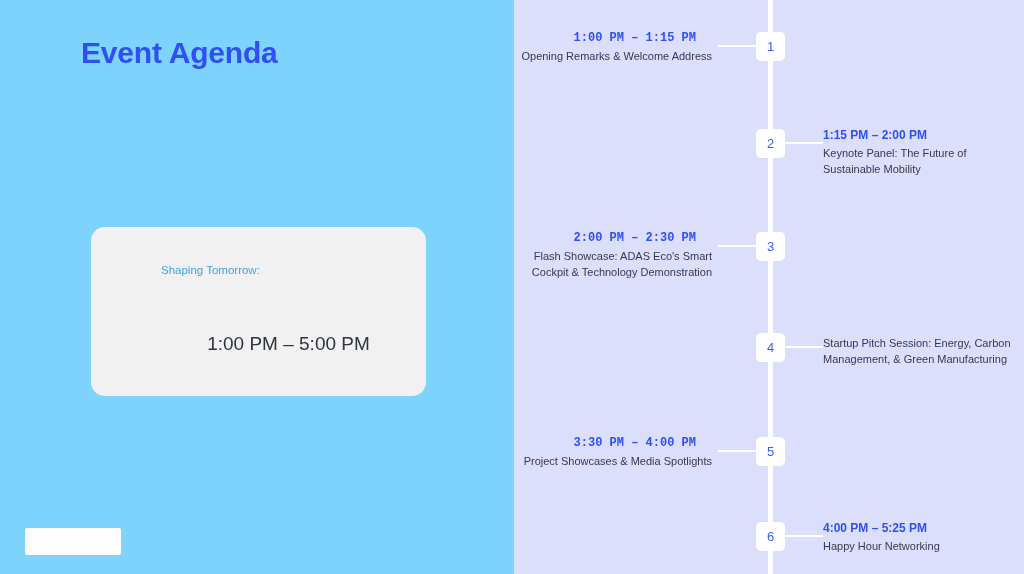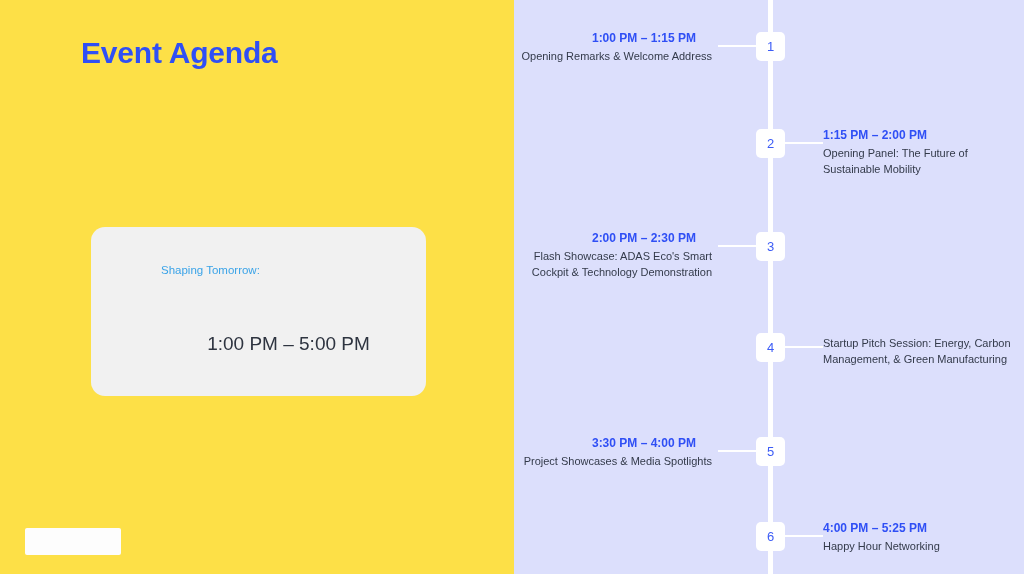--- a/index.html
+++ b/index.html
@@ -15,21 +15,21 @@
     position: relative;
   }
 
   
   #left-panel {
     position: absolute;
     left: 0;
     top: 0;
     width: 514px;
     height: 574px;
-    background: #fde047;
+    background: #7dd3fc;
   }
 
   #page-title {
     position: absolute;
     left: 81px;
     top: 36px;
     font-size: 30px;
     font-weight: bold;
     color: #2f4ff5;
     letter-spacing: -0.2px;
@@ -140,21 +140,21 @@
   .content.side-left  { left: 4px;   text-align: right; }
   .content.side-right { left: 309px; text-align: left; }
 
   .time-label {
     font-size: 12px;
     font-weight: bold;
     color: #2f4ff5;
     white-space: nowrap;
     line-height: 14px;
   }
-  .content.side-left .time-label  { padding-right: 16px; }
+  .content.side-left .time-label  { padding-right: 16px; font-family: Liberation Mono, monospace; }
 
   .desc {
     margin-top: 3px;
     font-size: 11px;
     line-height: 16px;
     color: #333a4a;
   }
 </style>
 </head>
 <body>
@@ -182,21 +182,21 @@
         <div class="content side-left" style="top: -15px;">
           <div class="time-label">1:00 PM – 1:15 PM</div>
           <div class="desc">Opening Remarks &amp; Welcome Address</div>
         </div>
       </div>
       <div class="timeline-item" style="top: 143px;">
         <div class="marker" style="top: -14.5px;">2</div>
         <div class="connector right" style="top: -1px;"></div>
         <div class="content side-right" style="top: -15px;">
           <div class="time-label">1:15 PM – 2:00 PM</div>
-          <div class="desc">Opening Panel: The Future of Sustainable Mobility</div>
+          <div class="desc">Keynote Panel: The Future of Sustainable Mobility</div>
         </div>
       </div>
       <div class="timeline-item" style="top: 246px;">
         <div class="marker" style="top: -14.5px;">3</div>
         <div class="connector left" style="top: -1px;"></div>
         <div class="content side-left" style="top: -15px;">
           <div class="time-label">2:00 PM – 2:30 PM</div>
           <div class="desc">Flash Showcase: ADAS Eco's Smart Cockpit &amp; Technology Demonstration</div>
         </div>
       </div>

